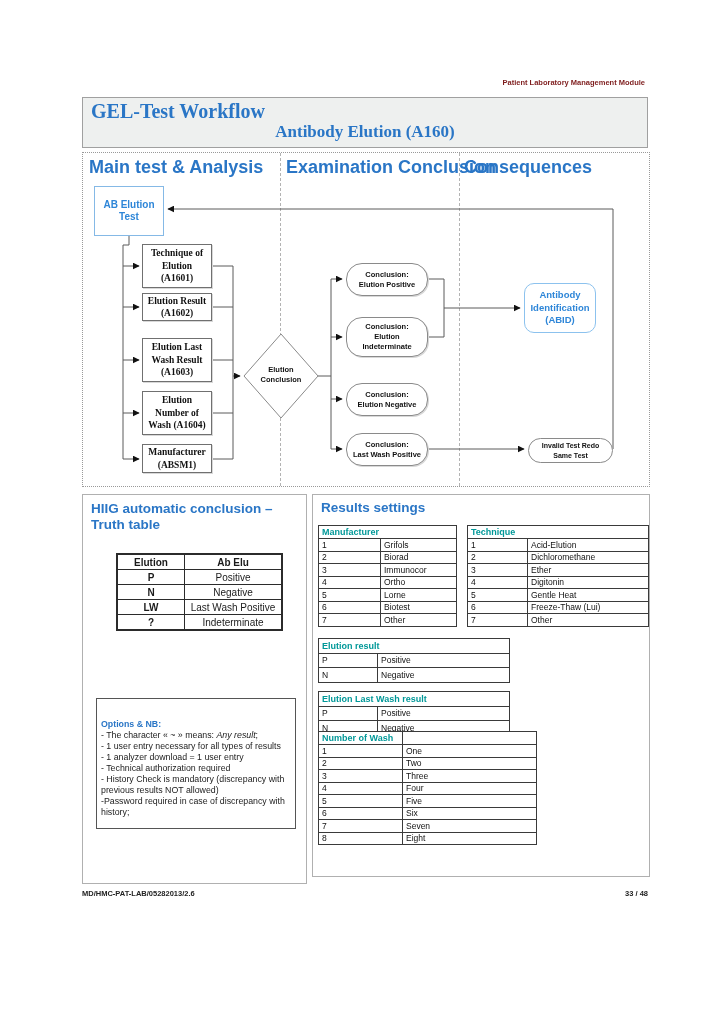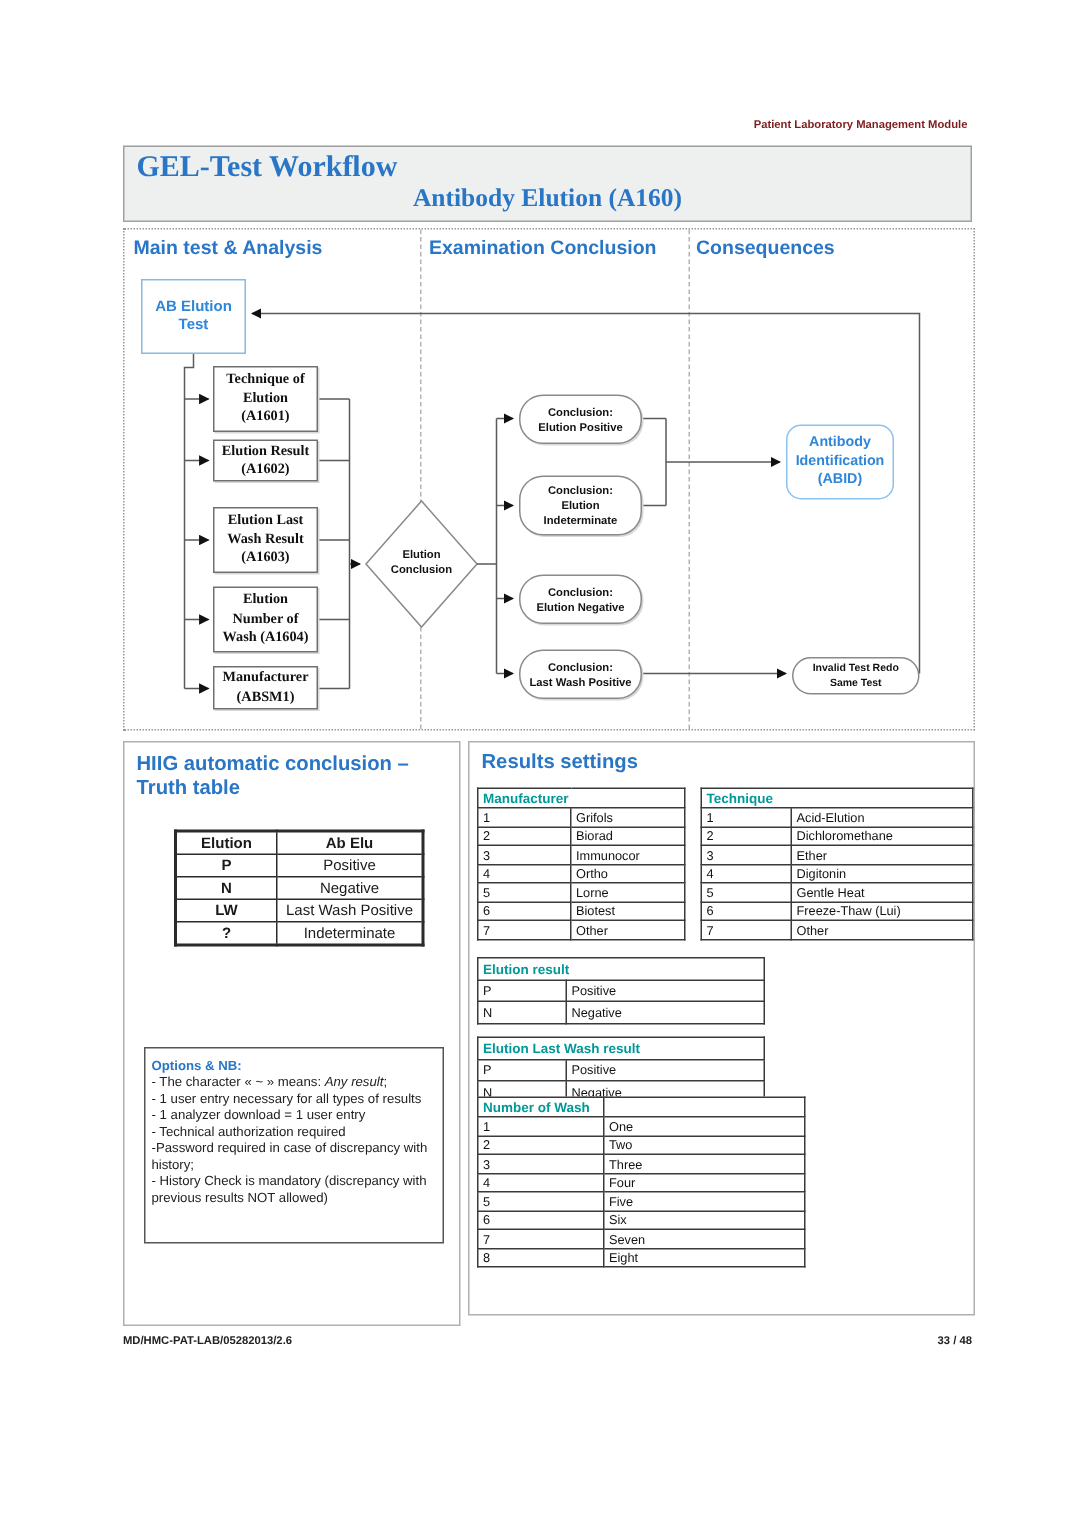--- a/index.html
+++ b/index.html
@@ -11,21 +11,21 @@
 
   
   .band{position:absolute;left:82px;top:97px;width:566px;height:51px;background:#eef0ef;border:1px solid #a0a0a0;box-sizing:border-box;}
   .band-title{position:absolute;left:8px;top:2px;font-family:"Liberation Serif",serif;font-weight:bold;font-size:20px;color:#2a76c6;}
   .band-subtitle{position:absolute;left:0;top:24px;width:100%;text-align:center;font-family:"Liberation Serif",serif;font-weight:bold;font-size:17px;color:#2a76c6;}
 
   
   .flow{position:absolute;left:82px;top:152px;width:568px;height:335px;border:1px dotted #999;box-sizing:border-box;}
   .colsep{position:absolute;top:0;height:100%;width:0;border-left:1px dashed #b3b3b3;}
   .sep1{left:197px}.sep2{left:376px}
-  .colhead{position:absolute;top:4px;font-size:13px;font-weight:bold;color:#2a76c6;white-space:nowrap;}
+  .colhead{position:absolute;top:4px;font-size:18px;font-weight:bold;color:#2a76c6;white-space:nowrap;}
   .ch1{left:6px}.ch2{left:203px}.ch3{left:381px}
   svg.connectors{position:absolute;left:0;top:0;width:568px;height:335px;}
   .node{position:absolute;background:#fff;display:flex;align-items:center;justify-content:center;
         text-align:center;white-space:pre-line;box-sizing:border-box;}
   .start{left:11px;top:33px;width:70px;height:50px;border:1px solid #85b9e6;color:#2e86d8;font-weight:bold;font-size:10px;line-height:1.25;}
   .input{left:59px;width:70px;border:1px solid #707070;box-shadow:1px 1px 0 #d8d8d8;
          font-family:"Liberation Serif",serif;font-weight:bold;font-size:9.5px;line-height:1.3;color:#111;}
   .i1{top:91px;height:44px}.i2{top:140px;height:28px}.i3{top:185px;height:44px}
   .i4{top:238px;height:44px}.i5{top:291px;height:29px}
   .stadium{left:263px;width:82px;border:1px solid #8a8a8a;border-radius:16px;box-shadow:1px 1px 0 #d8d8d8;
@@ -48,21 +48,21 @@
   table{border-collapse:collapse;position:absolute;background:#fff;}
   
   .truth-table{left:33px;top:58px;border:2px solid #2b2b2b;font-size:10px;}
   .truth-table th,.truth-table td{border:1px solid #2b2b2b;height:14px;padding:0 4px;text-align:center;}
   .truth-table th{font-weight:bold;}
   .truth-table td:first-child{font-weight:bold;width:58px;}
   .truth-table td:last-child,.truth-table th:last-child{width:88px;}
 
   
   .options-box{position:absolute;left:13px;top:203px;width:200px;height:131px;border:1px solid #555;
-               box-sizing:border-box;padding:6px 4px;font-size:8.8px;line-height:1.25;color:#222;}
+               box-sizing:border-box;padding:20px 4px;font-size:8.8px;line-height:1.25;color:#222;}
   .options-title{color:#2a76c6;font-weight:bold;}
 
   
   .rs{border:1.5px solid #2b2b2b;font-size:8.5px;color:#111;}
   .rs th,.rs td{border:1px solid #3a3a3a;padding:0 3px;text-align:left;height:11.5px;font-weight:normal;}
   .rs th{color:#009898;font-weight:bold;font-size:9px;height:12px;}
   .t-manufacturer{left:5px;top:30px;}  .t-manufacturer td:first-child{width:55px;} .t-manufacturer td:last-child{width:69px;}
   .t-technique{left:154px;top:30px;}   .t-technique td:first-child{width:53px;}    .t-technique td:last-child{width:114px;}
   .t-elures{left:5px;top:143px;}       .t-elures td:first-child{width:52px;}       .t-elures td:last-child{width:125px;}
   .t-elures td,.t-elures th,.t-lastwash td,.t-lastwash th{height:13.5px;}
@@ -181,22 +181,22 @@
             <td>Indeterminate</td>
           </tr>
         </tbody>
     </table>
     <div class="options-box">
       <div class="options-title">Options &amp; NB:</div>
       <div><span>- The character « ~ » means: </span><i>Any result</i><span>;</span></div>
       <div>- 1 user entry necessary for all types of results</div>
       <div>- 1 analyzer download = 1 user entry</div>
       <div>- Technical authorization required</div>
+      <div>- History Check is mandatory (discrepancy with previous results NOT allowed)</div>
       <div>-Password required in case of discrepancy with history;</div>
-      <div>- History Check is mandatory (discrepancy with previous results NOT allowed)</div>
     </div>
   </div>
 
   <div class="panel panel-right">
     <div class="panel-title tr-title">Results settings</div>
 
     <table class="rs t-manufacturer">
       <thead>
           <tr>
             <th colspan="2">Manufacturer</th>

